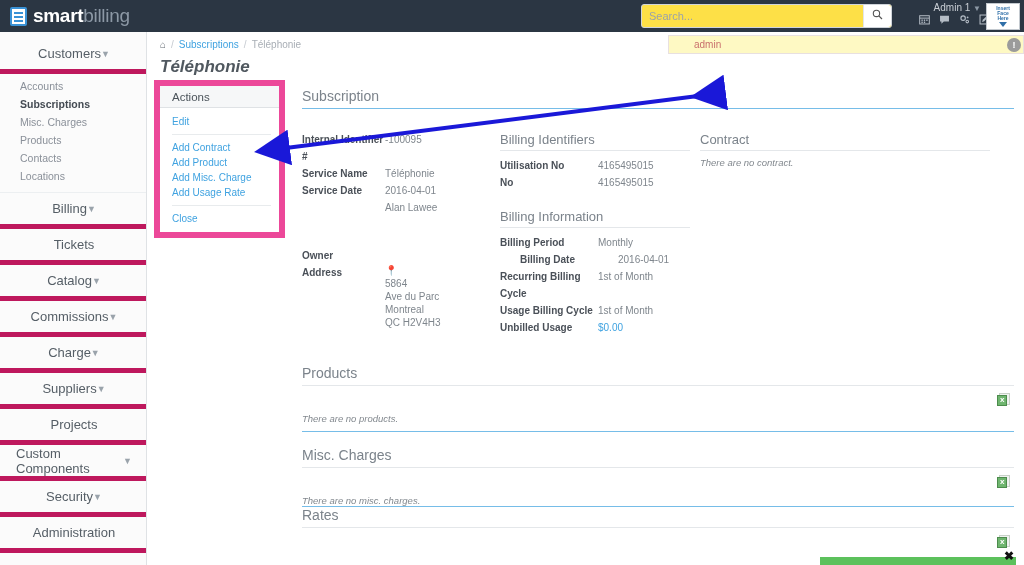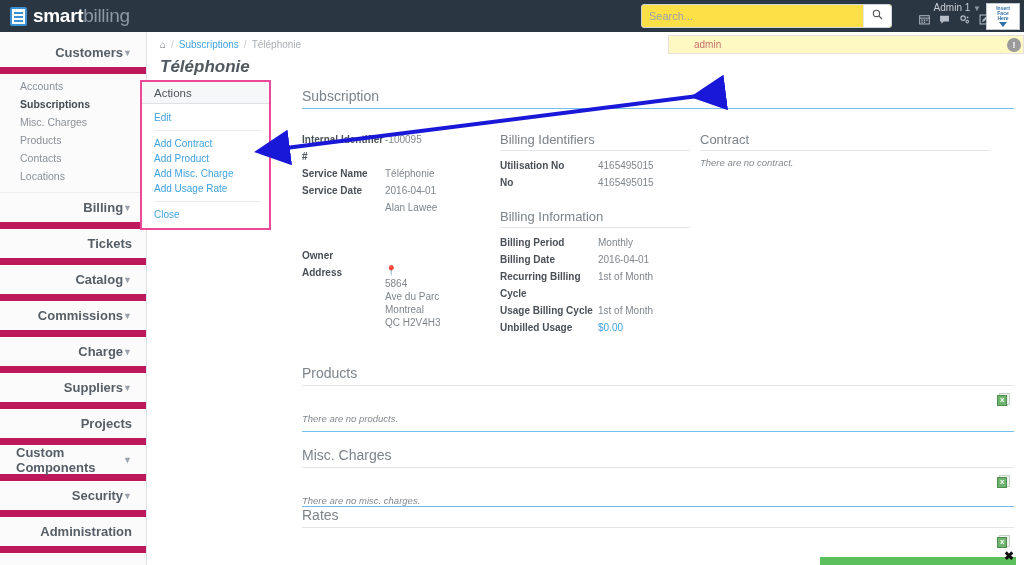--- a/index.html
+++ b/index.html
@@ -69,23 +69,23 @@
     border-top:5px solid #2f6fa8; margin:1px auto 0;
   }
 
   
   #sidebar{
     position:absolute; left:0; top:32px; width:147px; height:533px;
     background:#fbfbfb; border-right:1px solid #dfe2e5;
     padding-top:6px;
   }
   .nav-group{
-    height:36px; display:flex; align-items:center; justify-content:flex-end;
-    padding:0 14px 0 16px; border-bottom:7px solid #be185d;
-    color:#555e66; font-size:13px; cursor:pointer;font-weight:bold;
+    height:36px; display:flex; align-items:center; justify-content:center;
+    padding:0 14px 0 16px; border-bottom:5px solid #be185d;
+    color:#555e66; font-size:13px; cursor:pointer;
   }
   .nav-group.first{ border-top:none; }
   .nav-group .cg{ color:#9aa3ab; font-size:9px; }
   .nav-sub{
     padding:3px 0 7px 20px; border-bottom:1px solid #eceff1;
   }
   .nav-sub a{
     display:block; color:#8a9099; text-decoration:none; font-size:10.5px;
     padding:3px 0; cursor:pointer;
   }
@@ -113,22 +113,22 @@
   }
   #alert .x{
     position:absolute; right:2px; top:2px; width:14px; height:14px;
     border-radius:50%; background:#9b9b9b; color:#fff; font-size:9px;
     display:flex; align-items:center; justify-content:center; cursor:pointer;
     font-weight:bold;
   }
 
   
   #actions{
-    position:absolute; left:140px; top:80px; width:131px;
-    border:2px solid #ec4899; background:#fff;
+    position:absolute; left:154px; top:80px; width:131px;
+    border:6px solid #ec4899; background:#fff;
   }
   #actions .hd{
     height:22px; background:#f6f7f8; border-bottom:1px solid #dfe2e5;
     display:flex; align-items:center; padding-left:12px;
     font-size:11.5px; color:#4c545b;
   }
   #actions .bd{ padding:6px 0 6px 0; }
   #actions a{
     display:block; color:#3fa2e0; text-decoration:none; font-size:10px;
     padding:2px 0 2px 12px; cursor:pointer;
@@ -373,21 +373,21 @@
             <div class="v">4165495015</div>
           </div>
         </div>
       <div class="sub-head" style="margin-top:18px;">Billing Information</div>
       <div id="bill-info">
           <div class="kv">
             <div class="k" style="width: 98px;">Billing Period</div>
             <div class="v">Monthly</div>
           </div>
           <div class="kv">
-            <div class="k" style="width: 98px;">Billing Date</div>
+            <div class="k" style="width: 98px; margin-left: 20px;">Billing Date</div>
             <div class="v">2016-04-01</div>
           </div>
           <div class="kv">
             <div class="k" style="width: 98px;">Recurring Billing Cycle</div>
             <div class="v">1st of Month</div>
           </div>
           <div class="kv">
             <div class="k" style="width: 98px;">Usage Billing Cycle</div>
             <div class="v">1st of Month</div>
           </div>

